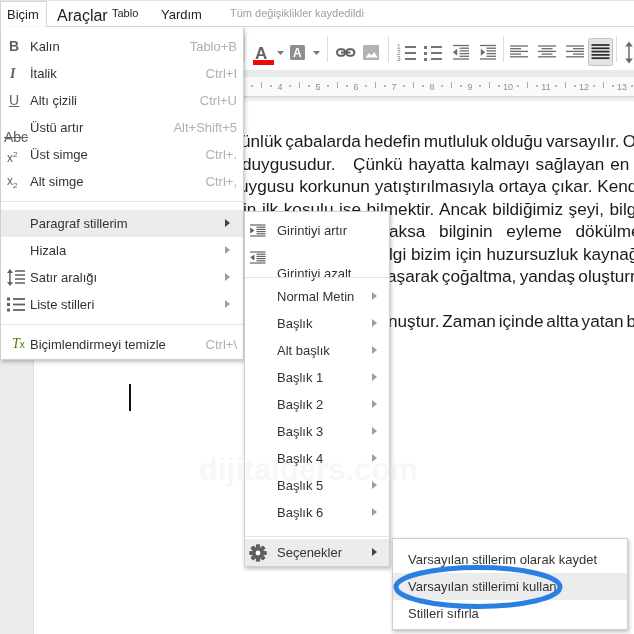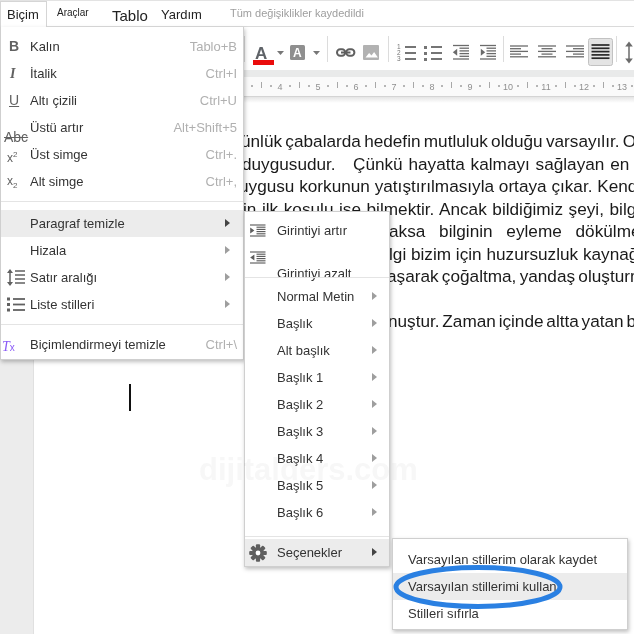--- a/index.html
+++ b/index.html
@@ -25,22 +25,22 @@
 <div class="abs" style="left:389px;top:243.5px;word-spacing:0px">lgi bizim için huzursuzluk kaynağı</div>
 <div class="abs" style="left:387px;top:266px;word-spacing:-1.5px">aşarak çoğaltma, yandaş oluşturma</div>
 <div class="abs" style="left:388px;top:311px;word-spacing:-2px">nuştur. Zaman içinde altta yatan bir</div>
 </div>
 <div class="abs" style="left:129px;top:384px;width:2px;height:27px;background:#111"></div>
 
 <div class="abs" style="left:0;top:0;width:634px;height:27px;background:#fff;border-top:1px solid #e3e3e3;box-sizing:border-box"></div>
 <div class="abs" style="left:47px;top:26px;width:587px;height:1px;background:#dadada"></div>
 <div class="abs" style="left:0;top:1px;width:47px;height:26px;background:#fff;border:1px solid #d5d5d5;border-bottom:none;box-sizing:border-box"></div>
 <div class="abs" style="left:7px;top:7px;font-size:13px;color:#222">Biçim</div>
-<div class="abs" style="left:57px;top:7px;font-size:10px;color:#222">Araçlar</div>
-<div class="abs" style="left:112px;top:7px;font-size:15px;color:#222">Tablo</div>
+<div class="abs" style="left:57px;top:7px;font-size:16px;color:#222">Araçlar</div>
+<div class="abs" style="left:112px;top:7px;font-size:11px;color:#222">Tablo</div>
 <div class="abs" style="left:161px;top:7px;font-size:13px;color:#222">Yardım</div>
 <div class="abs" style="left:230px;top:7px;font-size:11px;color:#9e9e9e">Tüm değişiklikler kaydedildi</div>
 
 <div class="abs" style="left:0;top:27px;width:634px;height:43px;background:#fff"></div>
 <div class="abs" style="left:0;top:70px;width:634px;height:7px;background:#e9eaea"></div>
 <div class="abs" style="left:0;top:77px;width:634px;height:20px;background:#fafafa"></div>
 <div class="abs" style="left:0;top:96px;width:634px;height:1px;background:#d4d4d4"></div>
 <div class="abs" style="left:0;top:97px;width:634px;height:6px;background:linear-gradient(rgba(0,0,0,0.10),rgba(0,0,0,0))"></div>
 <svg id="tb" class="abs" style="left:0;top:0" width="634" height="104" viewBox="0 0 634 104">
 
@@ -208,21 +208,21 @@
 <div class="row sc" style="top:60px">Ctrl+I</div>
 <div class="row" style="left:30px;top:87px">Altı çizili</div>
 <div class="row sc" style="top:87px">Ctrl+U</div>
 <div class="row" style="left:30px;top:114px">Üstü artır</div>
 <div class="row sc" style="top:114px">Alt+Shift+5</div>
 <div class="row" style="left:30px;top:141px">Üst simge</div>
 <div class="row sc" style="top:141px">Ctrl+.</div>
 <div class="row" style="left:30px;top:168px">Alt simge</div>
 <div class="row sc" style="top:168px">Ctrl+,</div>
 <div class="abs" style="left:1px;top:201px;width:242px;height:1px;background:#e4e4e4"></div>
-<div class="row" style="left:30px;top:210px">Paragraf temizle</div>
+<div class="row" style="left:30px;top:210px">Paragraf stillerim</div>
 <div class="row" style="left:30px;top:237px">Hizala</div>
 <div class="row" style="left:30px;top:264px">Satır aralığı</div>
 <div class="row" style="left:30px;top:291px">Liste stilleri</div>
 <div class="abs" style="left:1px;top:324px;width:242px;height:1px;background:#e4e4e4"></div>
 <div class="row" style="left:30px;top:331px">Biçimlendirmeyi temizle</div>
 <div class="row sc" style="top:331px">Ctrl+\</div>
 <div class="arr arrd" style="left:225px;top:219px"></div>
 <div class="arr" style="left:225px;top:246px"></div>
 <div class="arr" style="left:225px;top:273px"></div>
 <div class="arr" style="left:225px;top:300px"></div>
@@ -251,21 +251,21 @@
       <rect x="0" y="0.5" width="3" height="3"></rect>
       <rect x="0" y="6" width="3" height="3"></rect>
       <rect x="0" y="11.5" width="3" height="3"></rect>
     </g>
   <g stroke="#616161" stroke-width="1.8">
     <line x1="6" y1="2" x2="18" y2="2"></line>
       <line x1="6" y1="7.5" x2="18" y2="7.5"></line>
       <line x1="6" y1="13" x2="18" y2="13"></line>
   </g>
 </svg>
-<div class="abs" style="left:2px;top:331px;height:27px;line-height:31px;font-size:14px;font-style:italic;color:#8b5cf6;font-family:'Liberation Serif',serif">T<span style="font-size:10px;font-style:normal;font-family:'Liberation Sans'">x</span></div>
+<div class="abs" style="left:12px;top:331px;height:27px;line-height:26px;font-size:14px;font-style:italic;color:#4d7c0f;font-family:'Liberation Serif',serif">T<span style="font-size:10px;font-style:normal;font-family:'Liberation Sans'">x</span></div>
 
 <div class="panel" style="left:244px;top:211px;width:146px;height:356px;box-sizing:border-box"></div>
 <div class="row" style="left:245px;top:539px;width:144px;background:#ececec"></div>
 <div class="row" style="left:277px;top:217px">Girintiyi artır</div>
 <div class="row" style="left:277px;top:260px">Girintiyi azalt</div>
 <div class="abs" style="left:245px;top:277px;width:144px;height:1px;background:#e4e4e4"></div>
 <div class="row" style="left:277px;top:283px">Normal Metin</div>
 <div class="row" style="left:277px;top:310px">Başlık</div>
 <div class="row" style="left:277px;top:337px">Alt başlık</div>
 <div class="row" style="left:277px;top:364px">Başlık 1</div>

